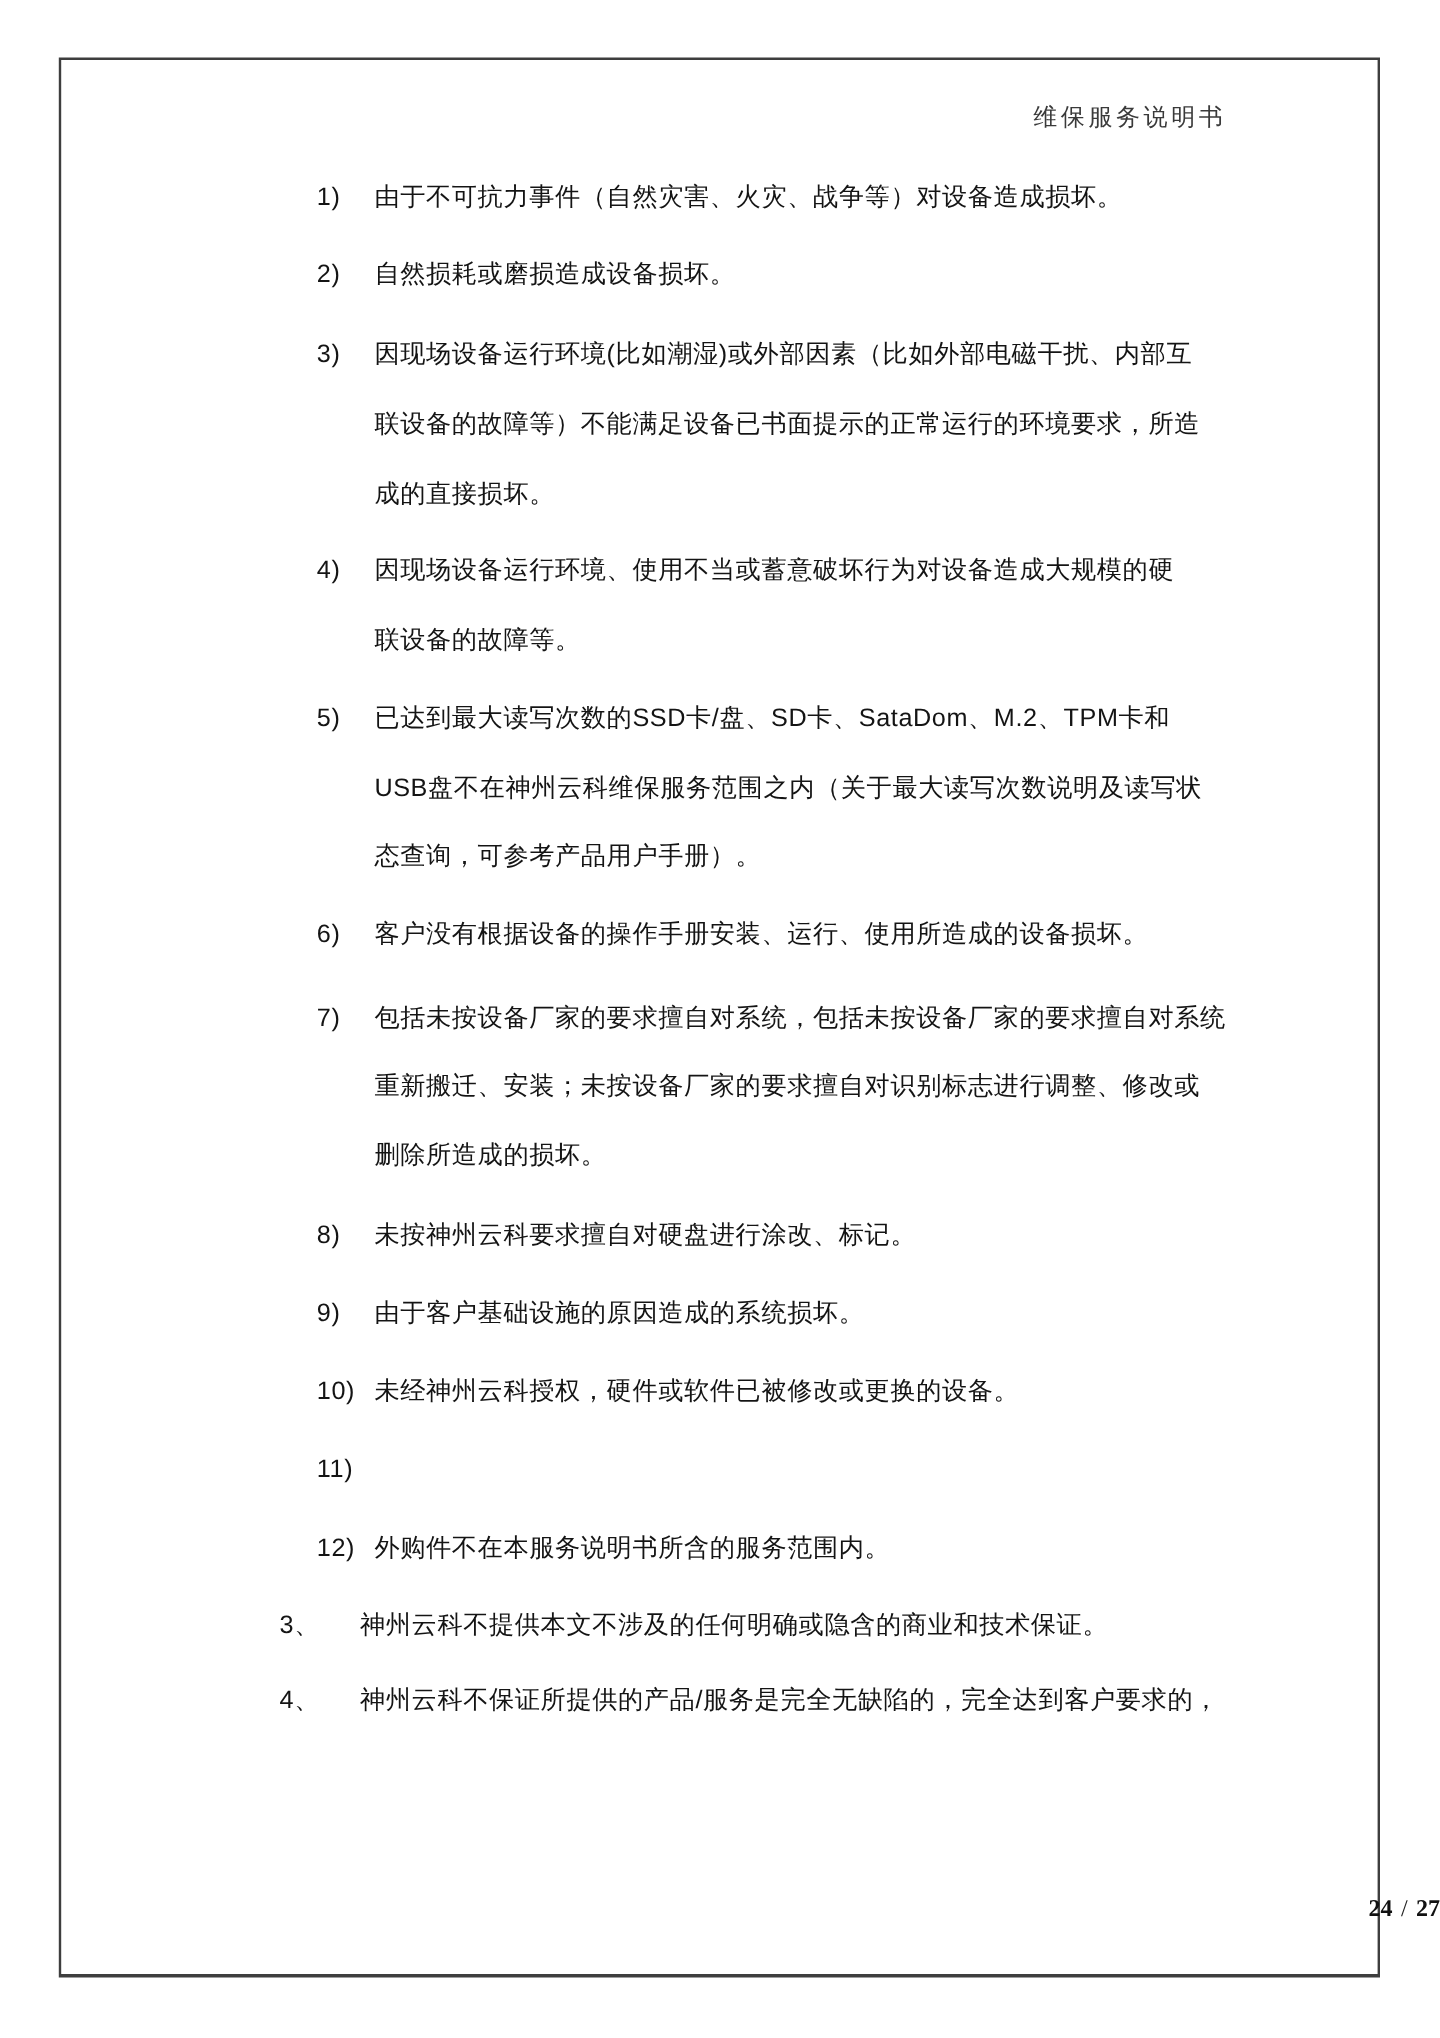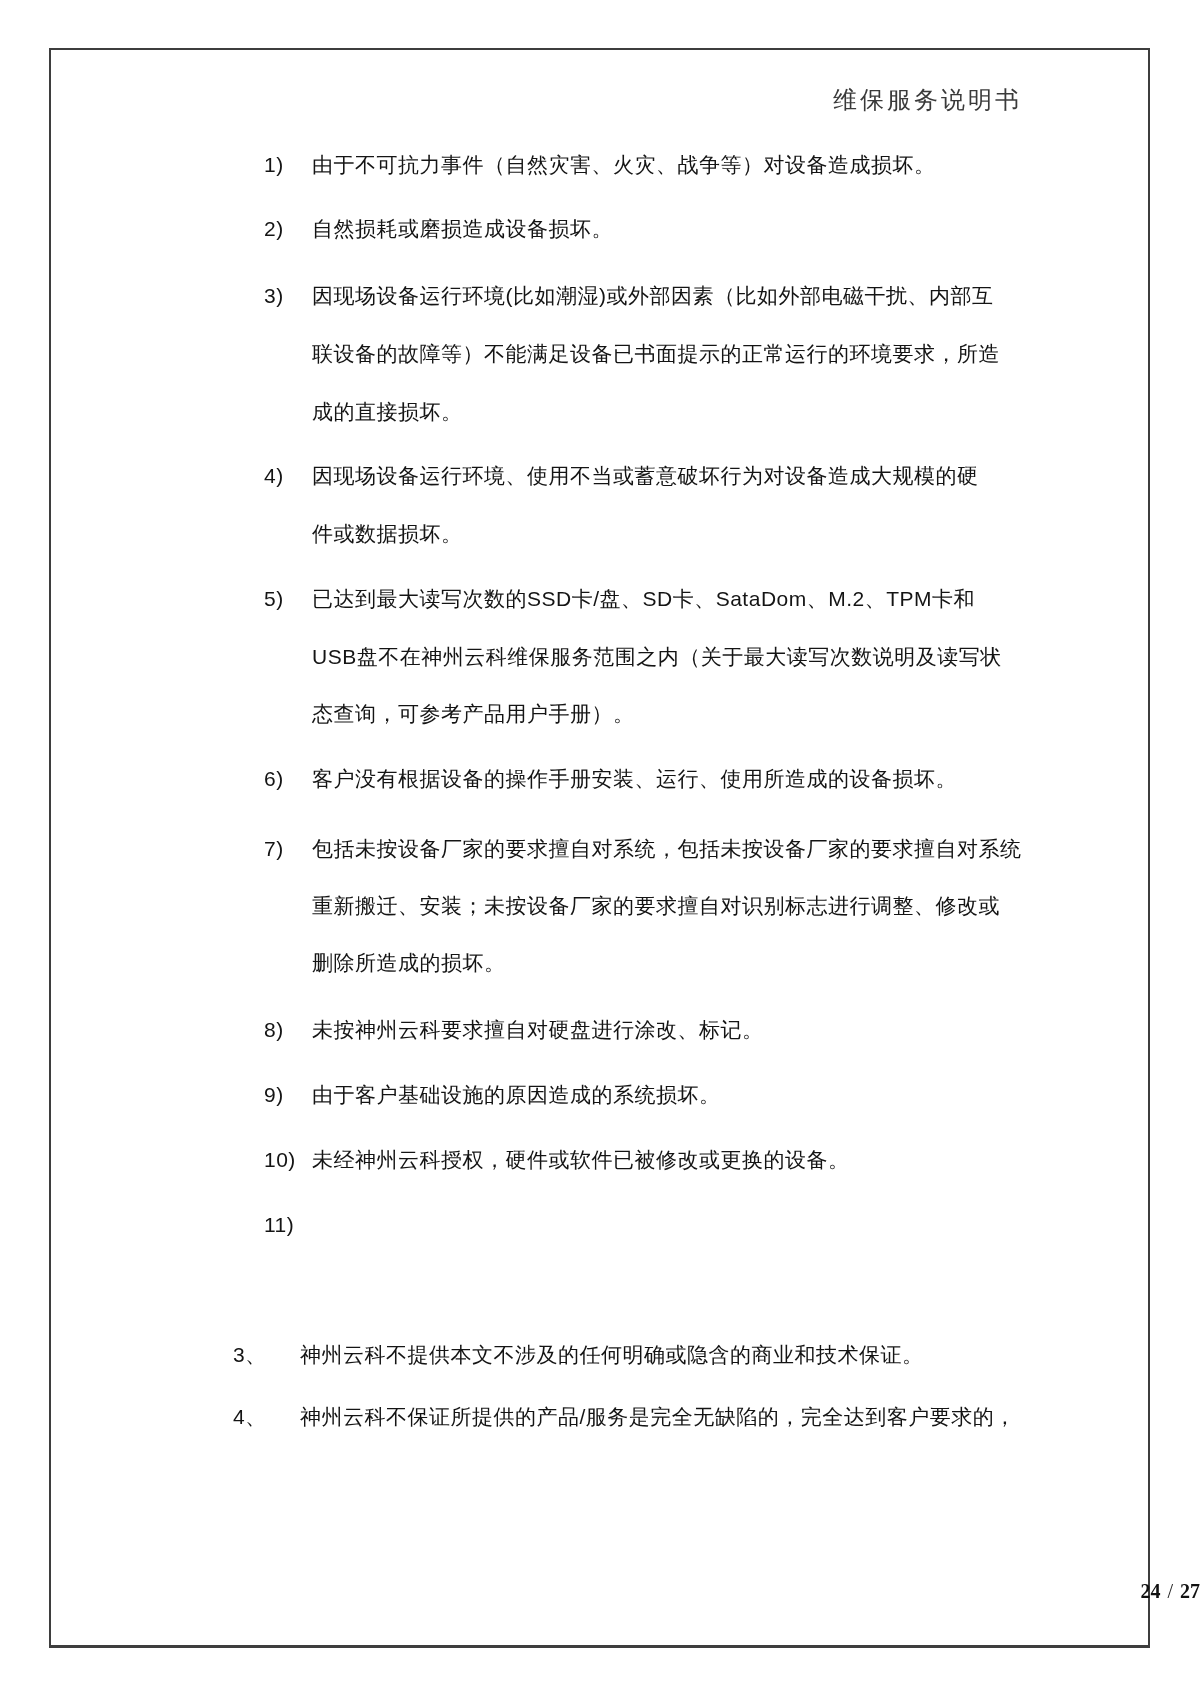--- a/index.html
+++ b/index.html
@@ -19,21 +19,21 @@
     height: 1600px;
     border: 2px solid #3e3e3e;
     border-bottom-width: 3px;
     box-sizing: border-box;
   }
   .header-title {
     position: absolute;
     top: 84px;
     right: 178px;
     font-family: "Liberation Serif", serif;
-    font-size: 24px;
+    font-size: 20px;
     letter-spacing: 3px;
     color: #3a3a3a;
     white-space: nowrap;
   }
   .line {
     position: absolute;
     left: 312px;
     font-size: 21px;
     line-height: 26px;
     color: #141414;
@@ -87,21 +87,21 @@
   </div>
   <div class="line" style="top:399px">
     <span class="txt">成的直接损坏。</span>
   </div>
 
   <div class="line" style="top:463px">
     <span class="num">4)</span>
     <span class="txt">因现场设备运行环境、使用不当或蓄意破坏行为对设备造成大规模的硬</span>
   </div>
   <div class="line" style="top:521px">
-    <span class="txt">件或数据损坏。</span>
+    <span class="txt">联设备的故障等。</span>
   </div>
 
   <div class="line" style="top:586px">
     <span class="num">5)</span>
     <span class="txt">已达到最大读写次数的SSD卡/盘、SD卡、SataDom、M.2、TPM卡和</span>
   </div>
   <div class="line" style="top:644px">
     <span class="txt">USB盘不在神州云科维保服务范围之内（关于最大读写次数说明及读写状</span>
   </div>
   <div class="line" style="top:701px">
@@ -136,20 +136,24 @@
 
   <div class="line" style="top:1147px">
     <span class="num">10)</span>
     <span class="txt">未经神州云科授权，硬件或软件已被修改或更换的设备。</span>
   </div>
 
   <div class="line" style="top:1212px">
     <span class="num">11)</span>
   </div>
 
+  <div class="line" style="top:1278px">
+    <span class="num">12)</span>
+    <span class="txt">外购件不在本服务说明书所含的服务范围内。</span>
+  </div>
 
   <div class="line outer" style="top:1342px">
     <span class="num">3、</span>
     <span class="txt">神州云科不提供本文不涉及的任何明确或隐含的商业和技术保证。</span>
   </div>
 
   <div class="line outer" style="top:1404px">
     <span class="num">4、</span>
     <span class="txt">神州云科不保证所提供的产品/服务是完全无缺陷的，完全达到客户要求的，</span>
   </div>

